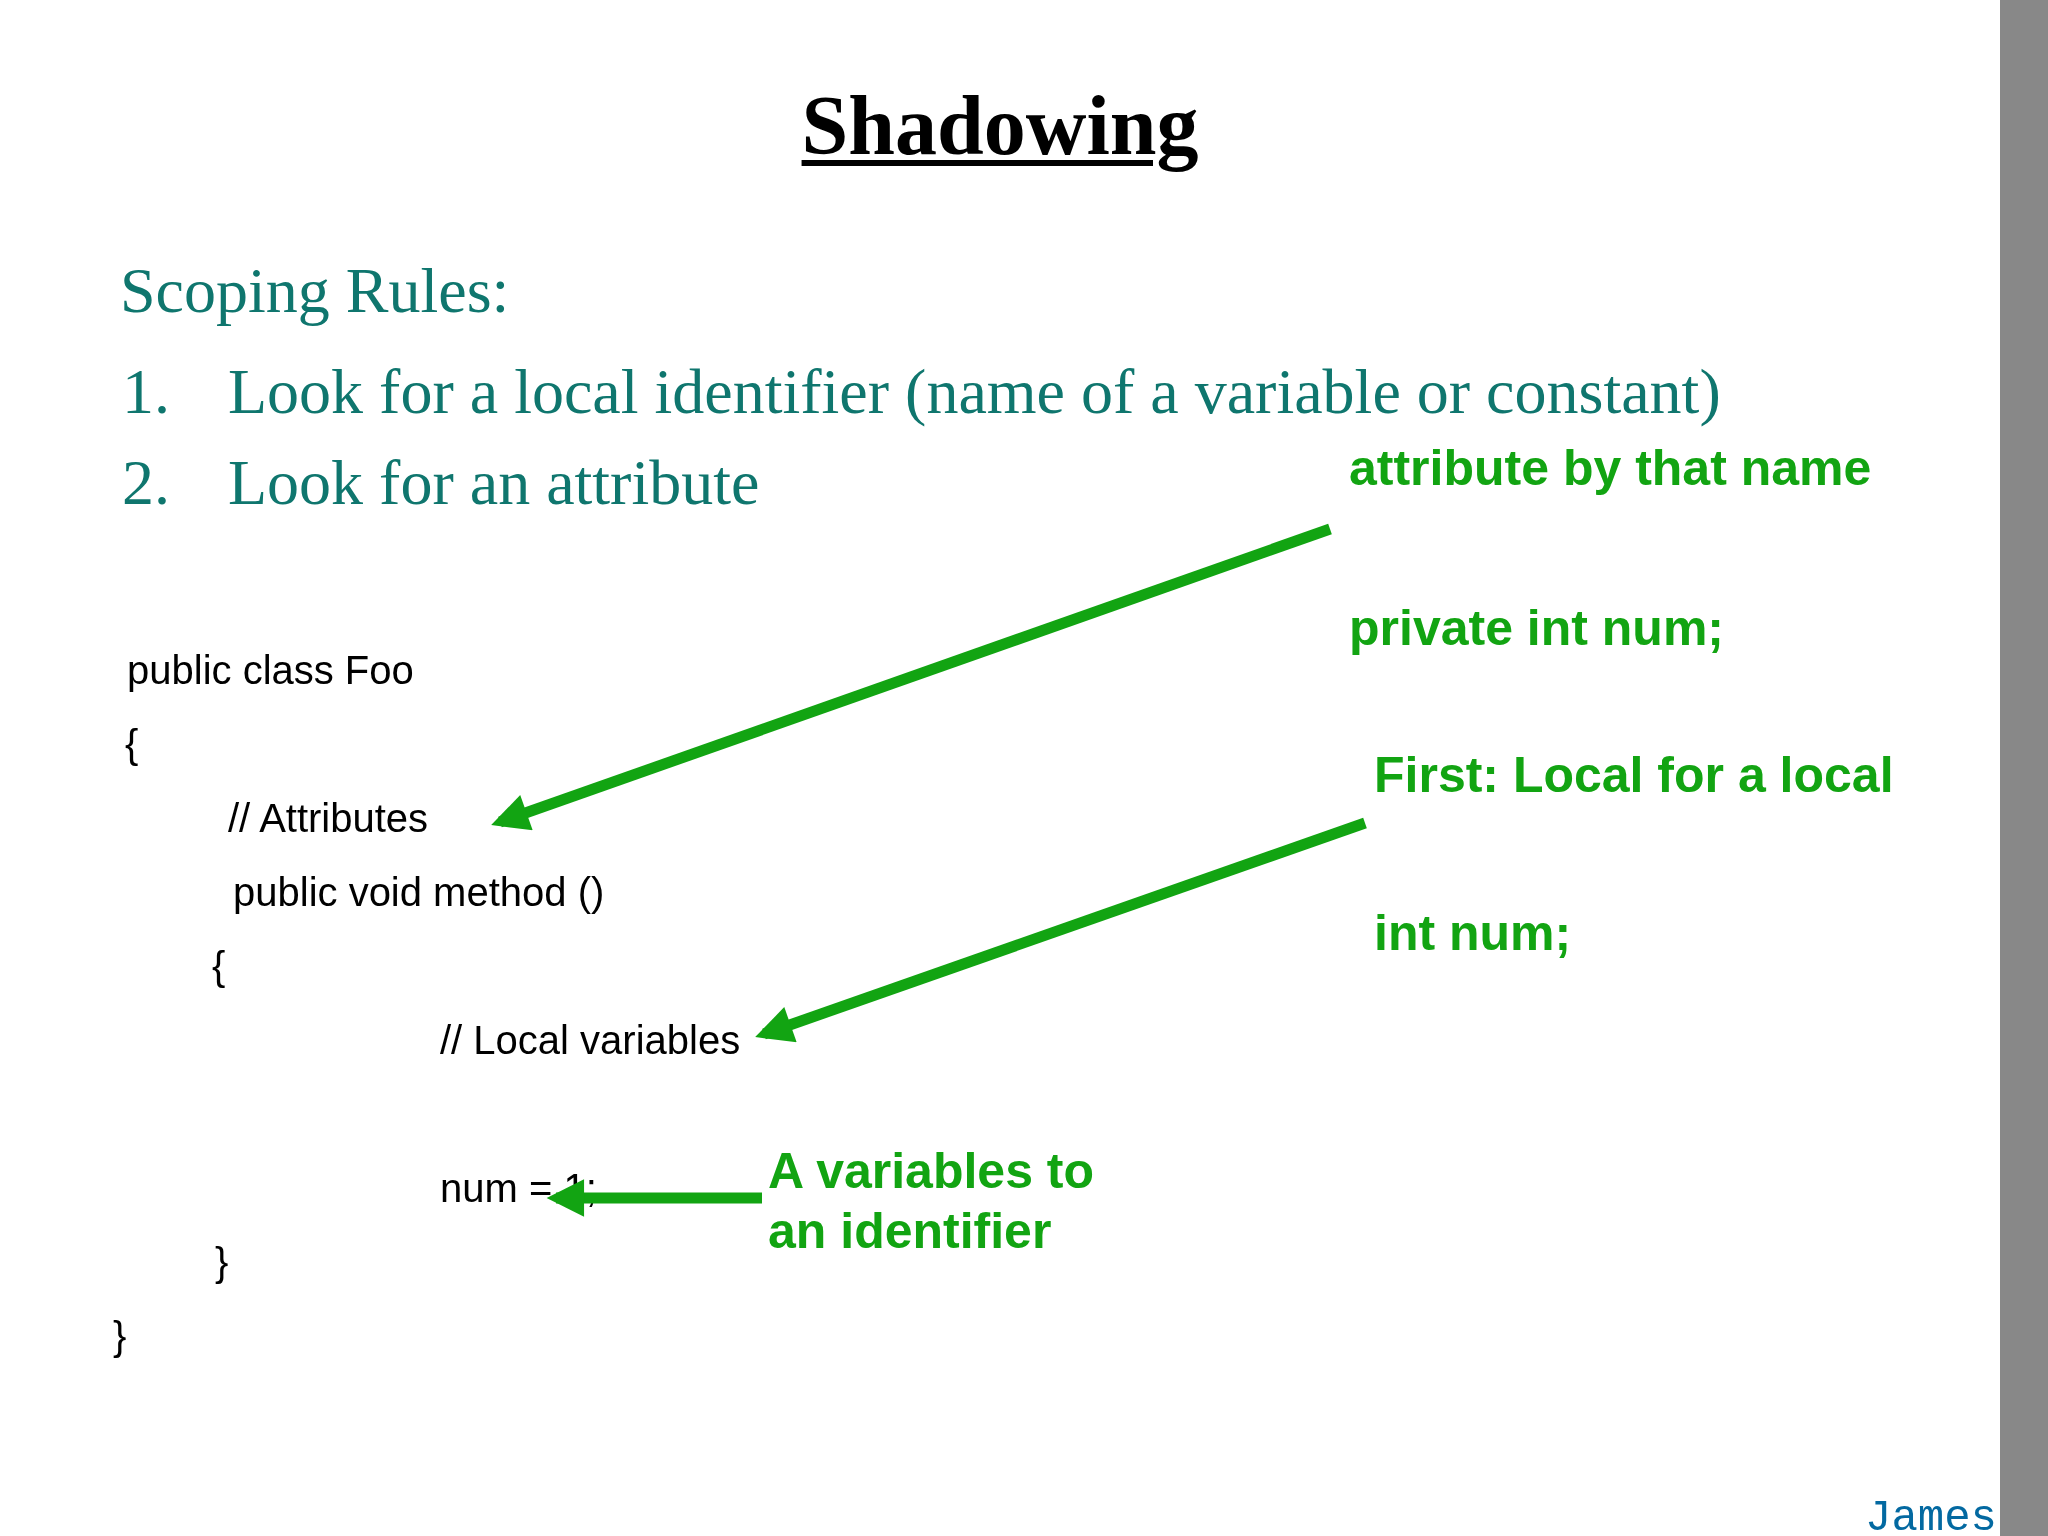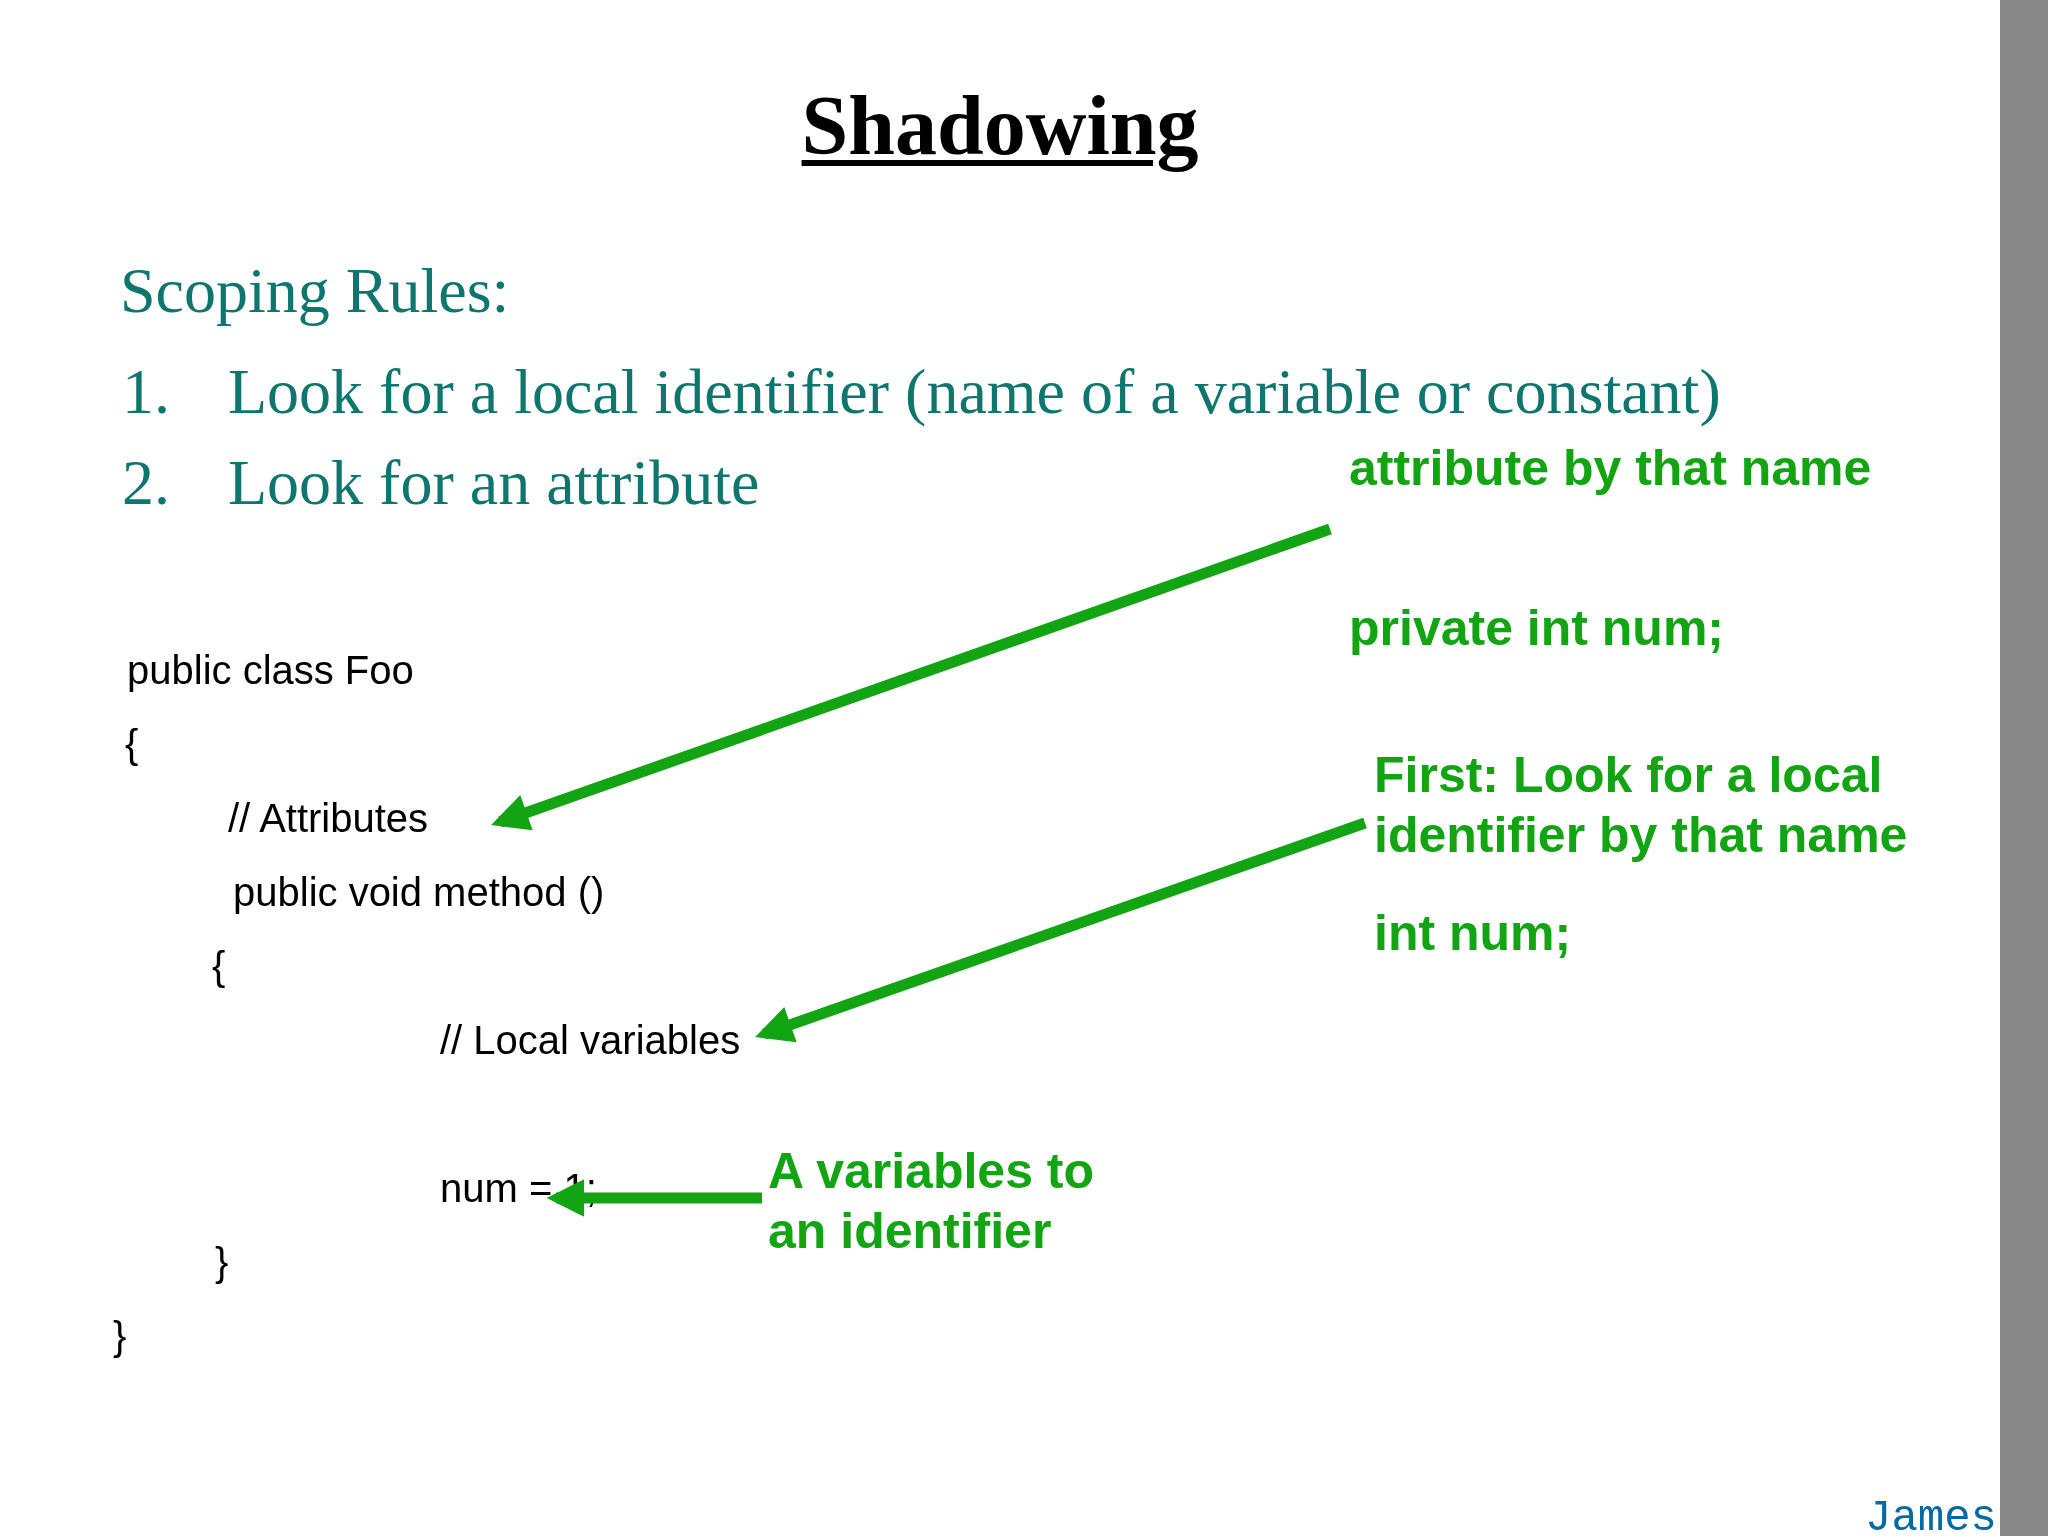--- a/index.html
+++ b/index.html
@@ -70,22 +70,21 @@
   <div class="abs code" style="left:440px; top:1168px;">num = 1;</div>
   <div class="abs code" style="left:215px; top:1242px;">}</div>
   <div class="abs code" style="left:113px; top:1316px;">}</div>
 
   <div class="abs annot" style="left:1349px; top:438px;">
     <div>attribute by that name</div>
   </div>
   <div class="abs annot" style="left:1349px; top:598px;">private int num;</div>
 
   <div class="abs annot" style="left:1374px; top:745px;">
-    <div>First: Look for a local</div>
-    <div>identifier by that name</div>
+    <div>First: Local for a local</div>
   </div>
   <div class="abs annot" style="left:1374px; top:903px;text-align:center;">int num;</div>
 
   <div class="abs annot" style="left:768px; top:1141px;">
     <div>A variables to</div>
     <div>an identifier</div>
   </div>
 
   <svg id="arrow-layer" viewBox="0 0 2048 1536" xmlns="http://www.w3.org/2000/svg">
     <defs>

